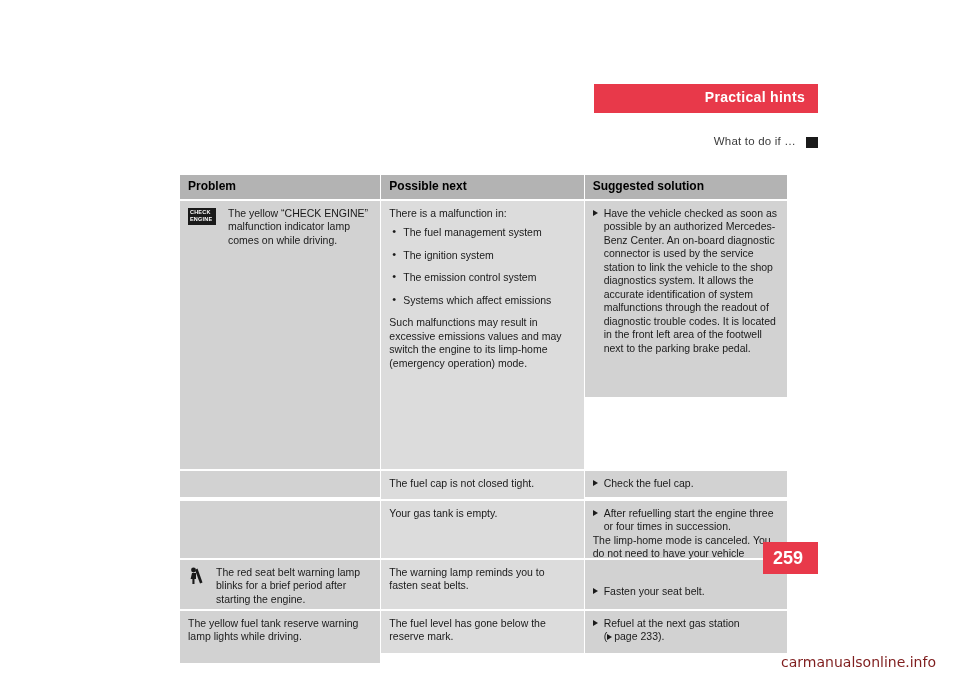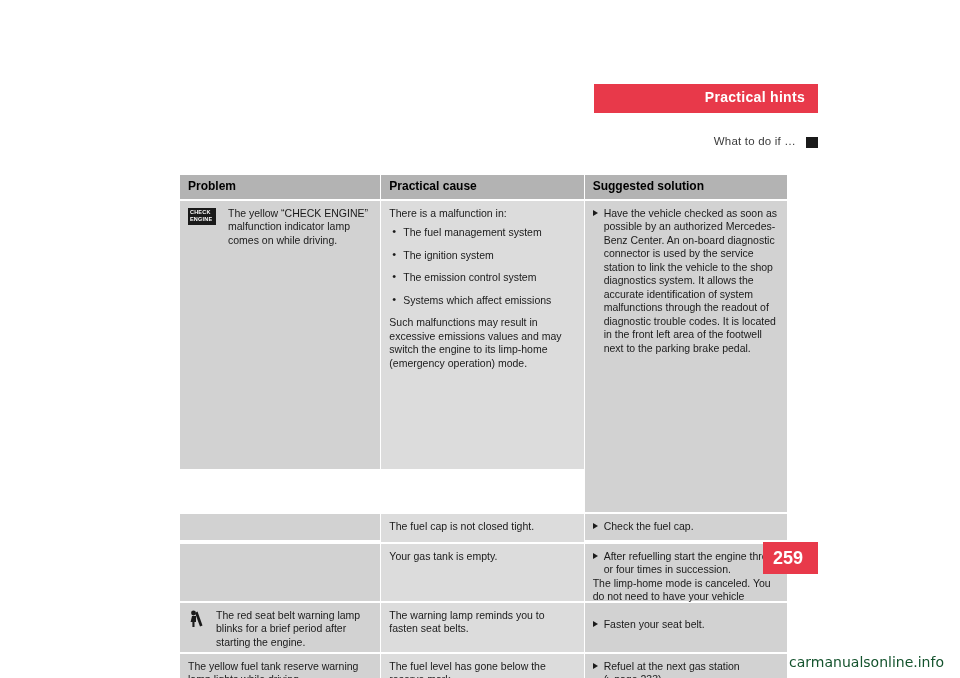--- a/index.html
+++ b/index.html
@@ -186,24 +186,24 @@
     left: 10px;
     top: 6px;
     color: #ffffff;
     font-size: 18px;
     font-weight: bold;
   }
 
   
   .watermark {
     position: absolute;
-    right: 16px;
+    right: 24px;
     bottom: 8px;
     font-size: 14px;
-    color: #14532d;
+    color: #7f1d1d;
     font-family: "DejaVu Sans", sans-serif;
   }
 
   .inline-arrow-ref {
     display: inline-block;
     width: 0; height: 0;
     border-left: 5px solid #1a1a1a;
     border-top: 3.5px solid transparent;
     border-bottom: 3.5px solid transparent;
     vertical-align: middle;
@@ -221,21 +221,21 @@
   <div class="subheader">
     <div class="subheader-text">What to do if …</div>
     <div class="subheader-mark"></div>
   </div>
 
   <div class="table">
 
     <div class="row head-row">
       <div class="cell col1">Problem</div>
       <div class="gap"></div>
-      <div class="cell col2">Practical cause</div>
+      <div class="cell col2">Possible next</div>
       <div class="gap"></div>
       <div class="cell col3">Suggested solution</div>
     </div>
     <div class="head-spacer"></div>
 
     <div class="row body-row">
       <div class="cell col1 cell-grey" style="height:268px;">
         <div class="icon-cell">
           <div class="icon-wrap">
             <div class="check-engine-icon">
@@ -251,21 +251,21 @@
         <p class="para">There is a malfunction in:</p>
         <ul class="bul">
           <li>The fuel management system</li>
           <li>The ignition system</li>
           <li>The emission control system</li>
           <li>Systems which affect emissions</li>
         </ul>
         <p class="para">Such malfunctions may result in excessive emissions values and may switch the engine to its limp-home (emergency operation) mode.</p>
       </div>
       <div class="gap"></div>
-      <div class="cell col3 cell-grey" style="height:311px;">
+      <div class="cell col3 cell-grey" style="height:196px;">
         <div class="arrow-item">Have the vehicle checked as soon as possible by an authorized Mercedes-Benz Center.
 An on-board diagnostic connector is used by the service station to link the vehicle to the shop diagnostics system. It allows the accurate identification of system malfunctions through the readout of diagnostic trouble codes. It is located in the front left area of the footwell next to the parking brake pedal.</div>
       </div>
     </div>
 
     <div class="row body-row">
       <div class="cell col1 cell-grey" style="height:26px;">
         <span></span>
       </div>
       <div class="gap"></div>
@@ -307,21 +307,21 @@
           </div>
           <div class="icon-text">The red seat belt warning lamp blinks for a brief period after starting the engine.</div>
         </div>
       </div>
       <div class="gap"></div>
       <div class="cell col2 cell-light" style="height:49px;">
         <span>The warning lamp reminds you to fasten seat belts.</span>
       </div>
       <div class="gap"></div>
       <div class="cell col3 cell-grey" style="height:49px;">
-        <div class="arrow-item" style="margin-top:9px;">Fasten your seat belt.</div>
+        <div class="arrow-item" style="margin-top:19px;">Fasten your seat belt.</div>
       </div>
     </div>
 
     <div class="row body-row">
       <div class="cell col1 cell-grey" style="height:52px;">
         <span>The yellow fuel tank reserve warning lamp lights while driving.</span>
       </div>
       <div class="gap"></div>
       <div class="cell col2 cell-light" style="height:42px;">
         <span>The fuel level has gone below the reserve mark.</span>

